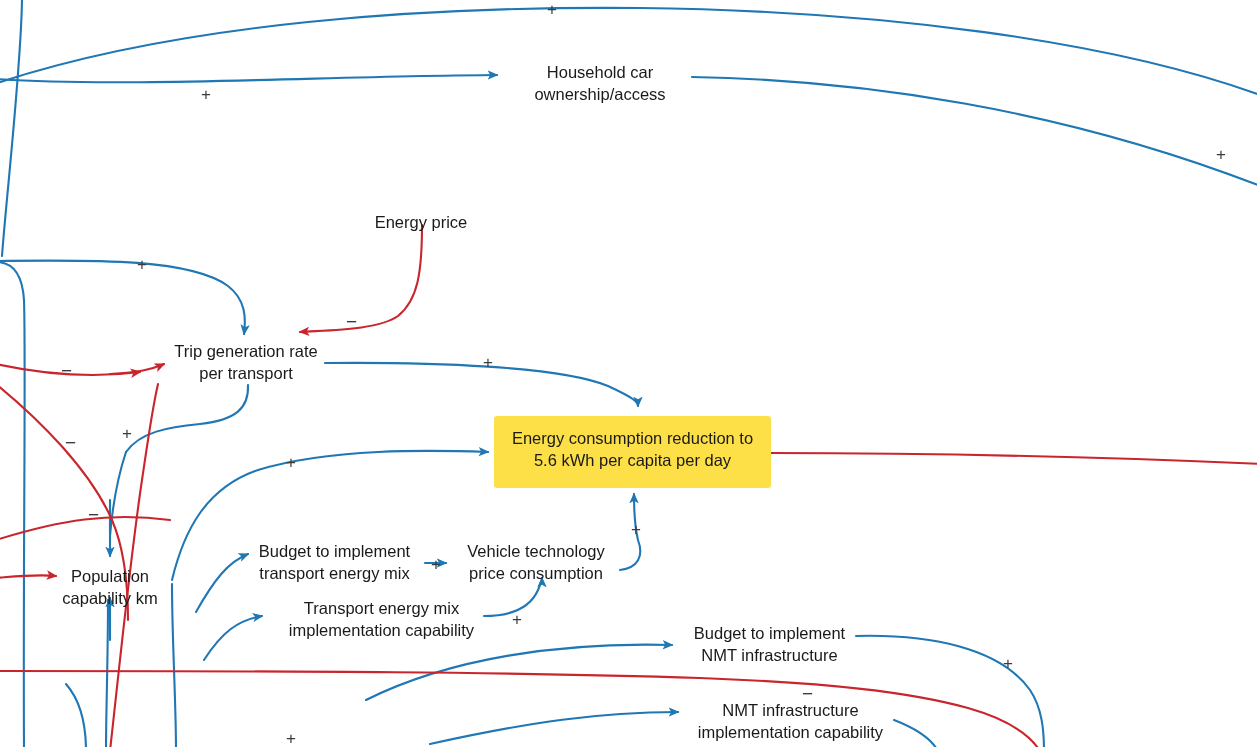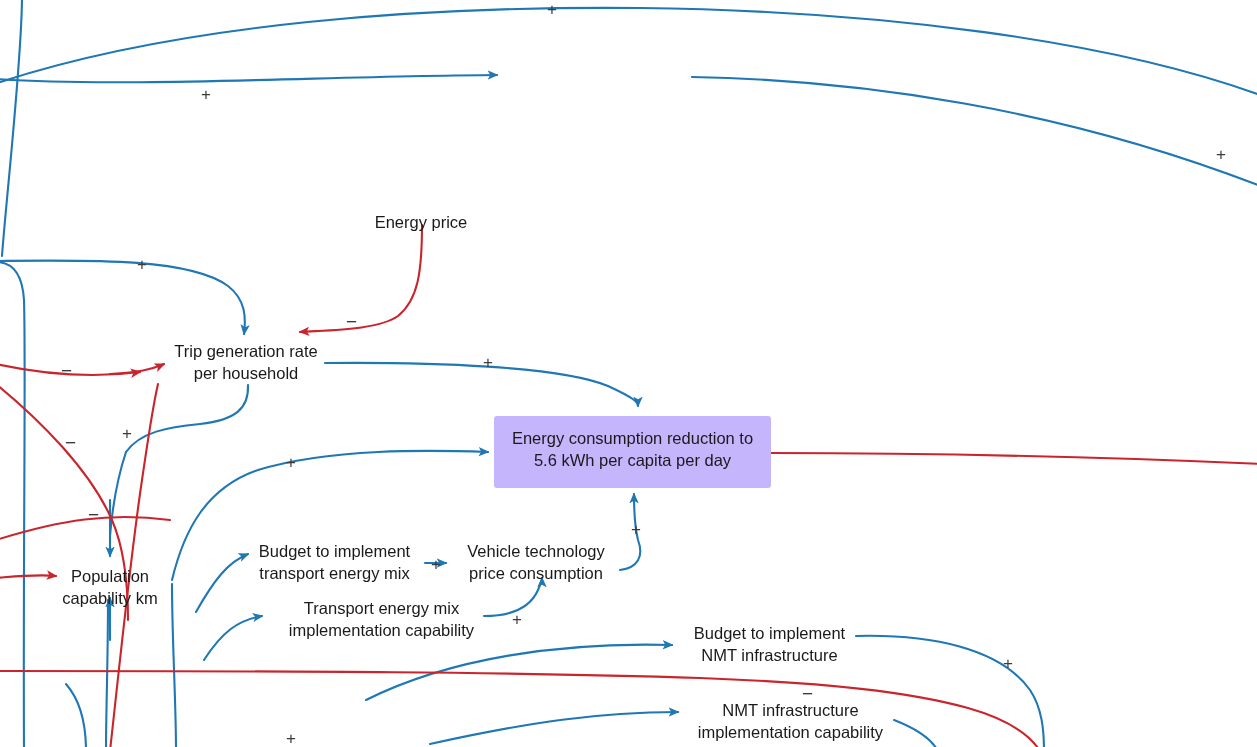--- a/index.html
+++ b/index.html
@@ -23,21 +23,21 @@
   .node-label{
     position:absolute;
     text-align:center;
     color:#1a1a1a;
     font-size:16.5px;
     line-height:1.33;
     white-space:pre;
     pointer-events:auto;
   }
   .boxed{
-    background:#c4b5fd;
+    background:#fde047;
     border-radius:3px;
     padding:12px 14px;
     box-sizing:border-box;
   }
   .sign{
     position:absolute;
     color:#3b3b3b;
     font-size:17px;
     line-height:1;
     font-family:"Liberation Sans", sans-serif;
@@ -123,25 +123,27 @@
 
       <path stroke="#c9252d" d="M -4 540 C 60 520, 110 512, 170 520"></path>
 
       <path stroke="#c9252d" d="M -4 671 C 300 671, 520 672, 700 678 C 830 683, 910 692, 968 708 C 1010 720, 1030 735, 1040 751"></path>
 
       <path stroke="#c9252d" d="M 770 453 C 900 453, 1080 456, 1263 464"></path>
 
     </g>
   </svg>
 
+  <div class="node-label" style="left:505px; top:62px; width:190px;">Household car
+ownership/access</div>
 
   <div class="node-label" style="left:351px; top:212px; width:140px;">Energy price</div>
 
   <div class="node-label" style="left:161px; top:341px; width:170px;">Trip generation rate
-per household</div>
+per transport</div>
 
   <div class="node-label boxed" style="left:494px; top:416px; width:277px; height:72px;">Energy consumption reduction to
 5.6 kWh per capita per day</div>
 
   <div class="node-label" style="left:45px; top:566px; width:130px;">Population
 capability km</div>
 
   <div class="node-label" style="left:249px; top:541px; width:171px;">Budget to implement
 transport energy mix</div>
 

